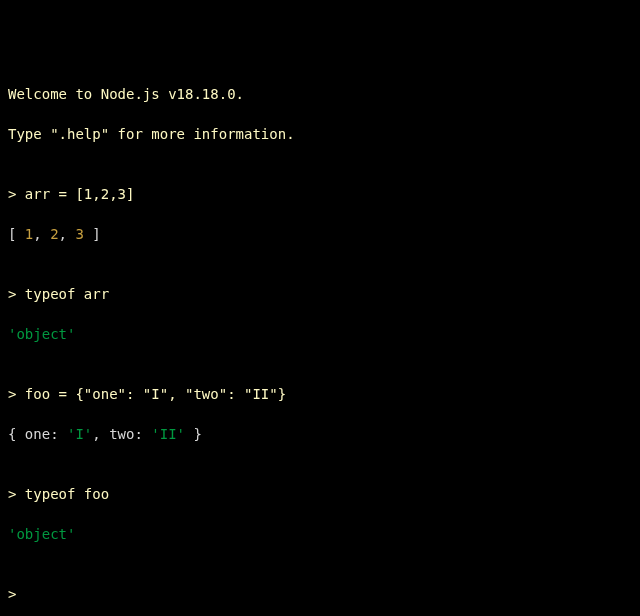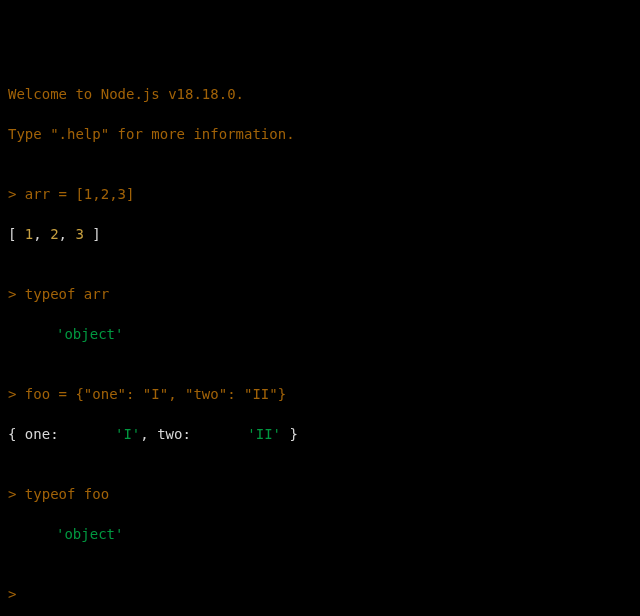--- a/index.html
+++ b/index.html
@@ -7,24 +7,24 @@
       background: #000;
       width: 640px;
       height: 616px;
       font-family: "Menlo", "Consolas", "DejaVu Sans Mono", monospace;
       font-size: 14px;
       line-height: 20px;
       padding: 4px 8px;
       overflow: hidden;
       white-space: pre;
     }
-    .g   { color: #a16207; }  
+    .g   { color: #fef9c3; }  
     .w   { color: #d8d8d8; }  
     .y   { color: #c8a040; }  
-    .s   { color: #009840; margin-left: 48px; }  
+    .s   { color: #009840; }  
     .line { display: block; }
   </style>
 </head>
 <body>
 
 
 
 <span class="line g">Welcome to Node.js v18.18.0.</span>
 <span class="line g">Type ".help" for more information.</span>
 

